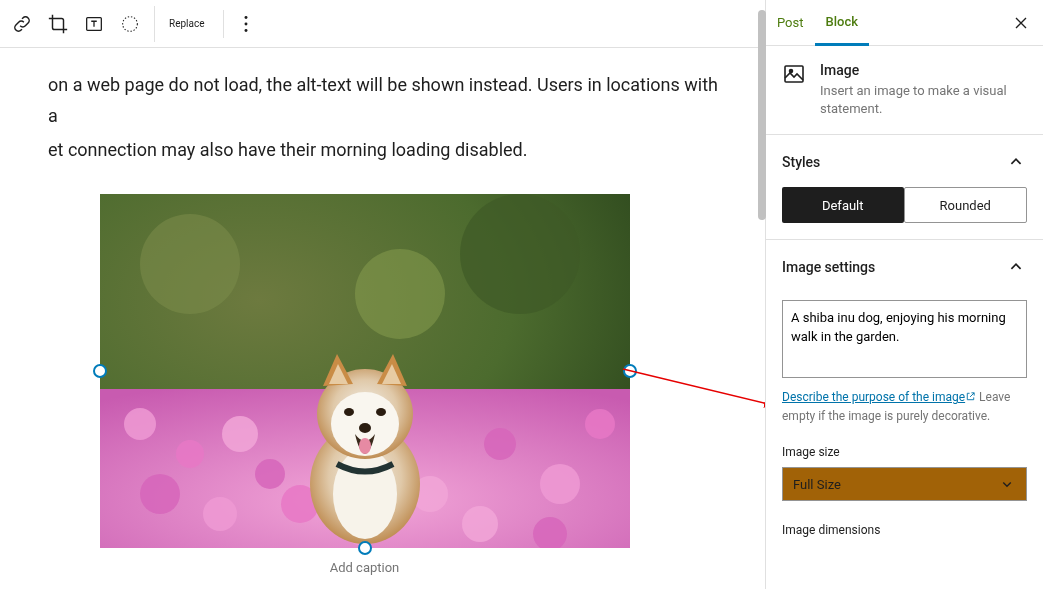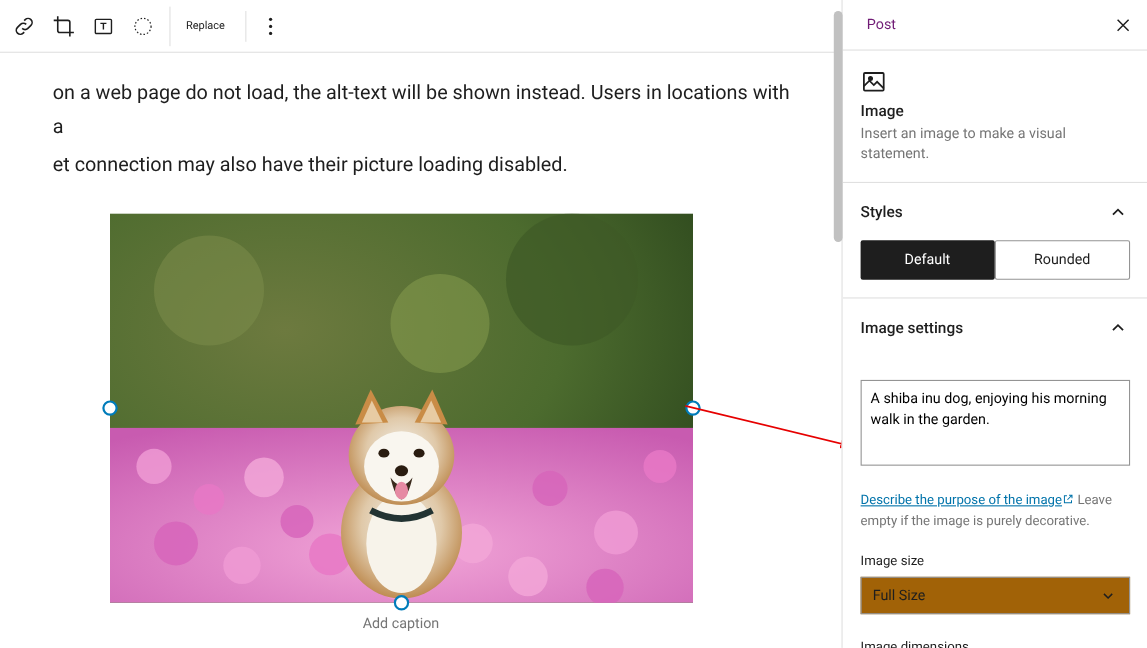--- a/index.html
+++ b/index.html
@@ -24,44 +24,44 @@
   .handle-l { left: -7px; top: 50%; transform: translateY(-50%); }
   .handle-r { right: -7px; top: 50%; transform: translateY(-50%); }
   .handle-b { bottom: -7px; left: 50%; transform: translateX(-50%); }
   .caption-ph { margin-top: 12px; color: #757575; font-size: 13px; }
 
   
   .sidebar { width: 278px; border-left: 1px solid #e0e0e0; display: flex; flex-direction: column; position: relative; }
   .scroll-stub { position: absolute; left: -8px; top: 10px; width: 8px; height: 210px; background: #c1c1c1; border-radius: 4px; }
 
   .sb-tabs { display: flex; align-items: center; height: 46px; border-bottom: 1px solid #e0e0e0; }
-  .sb-tab { padding: 0 22px; height: 100%; display: flex; align-items: center; font-size: 13px; color: #701a75; }
+  .sb-tab { padding: 0 11px; height: 100%; display: flex; align-items: center; font-size: 13px; color: #4d7c0f; }
   .sb-tab.active { font-weight: 500; border-bottom: 3px solid #007cba; height: calc(100% + 1px); margin-bottom: -1px; }
   .sb-close { margin-left: auto; width: 44px; display:flex; align-items:center; justify-content:center; }
   .sb-close svg { width: 20px; height: 20px; }
 
   .sb-content { flex: 1; overflow-y: auto; }
   .panel { border-bottom: 1px solid #e0e0e0; padding: 16px; }
-  .panel.block-desc { display: flex; gap: 3px; flex-direction: column; }
+  .panel.block-desc { display: flex; gap: 14px; }
   .block-desc .bicon svg { width: 24px; height: 24px; }
   .block-desc .bdesc-title { font-weight: 500; font-size: 14px; margin-bottom: 4px; }
   .block-desc .bdesc-sub { font-size: 13px; color: #757575; line-height: 1.4; }
 
   .panel-head { display: flex; align-items: center; justify-content: space-between; font-size: 14px; font-weight: 500; }
   .panel-head svg { width: 22px; height: 22px; }
 
   .style-btns { display: flex; margin-top: 14px; }
   .style-btn { flex: 1; height: 36px; display: flex; align-items: center; justify-content: center; font-size: 13px; border-radius: 2px; }
   .style-default { background: #1e1e1e; color: #fff; }
   .style-rounded { background: #fff; color: #1e1e1e; border: 1px solid #949494; text-align: right; }
 
   .field-label { font-size: 12px; color: #1e1e1e; margin-bottom: 8px; }
   .alt-textarea { width: 100%; height: 78px; border: 1px solid #949494; padding: 8px; font-size: 13px; font-family: inherit; resize: none; line-height: 1.4; }
   .alt-textarea { position: relative; }
-  .help-text { margin-top: 18px; font-size: 12px; color: #757575; line-height: 1.5; }
+  .help-text { margin-top: 6px; font-size: 12px; color: #757575; line-height: 1.5; }
   .help-text a { color: #0073aa; text-decoration: underline; }
   .ext-icon { display:inline-block; vertical-align: -1px; }
 
   .img-size-sec { margin-top: 20px; }
   .select-box { width: 100%; height: 34px; border: 1px solid #949494; background: #a16207; padding: 0 10px; display: flex; align-items: center; font-size: 13px; justify-content: space-between; }
   .select-box svg { width: 18px; height: 18px; }
 
   .dim-title { margin-top: 22px; font-size: 12px; }
 
   
@@ -103,21 +103,21 @@
           <circle cx="12" cy="5" r="1.6"></circle>
           <circle cx="12" cy="12" r="1.6"></circle>
           <circle cx="12" cy="19" r="1.6"></circle>
         </svg>
     </div>
   </div>
 
   <div class="canvas-body">
     <div class="body-text">
       <p> on a web page do not load, the alt-text will be shown instead. Users in locations with a</p>
-      <p>et connection may also have their picture loading disabled.</p>
+      <p>et connection may also have their morning loading disabled.</p>
     </div>
 
     <div class="image-block">
       <div class="image-frame">
         <svg class="image-render" viewBox="0 0 530 354" preserveAspectRatio="none">
 
           <defs>
             <radialGradient id="bg1" cx="30%" cy="30%" r="80%">
               <stop offset="0%" stop-color="#6d7a3f"></stop>
               <stop offset="60%" stop-color="#4c6b2e"></stop>
@@ -199,20 +199,21 @@
       <line x1="5" y1="5" x2="158" y2="42" stroke="#e60000" stroke-width="1.5" marker-end="url(#ah)"></line>
     </svg>
   </div>
 </div>
 
 <div class="sidebar">
   <div class="scroll-stub"></div>
 
   <div class="sb-tabs">
     <div class="sb-tab">Post</div>
+    <div class="sb-tab active">Block</div>
     <div class="sb-close">
       <svg viewBox="0 0 24 24" stroke="currentColor" stroke-width="1.6" fill="none">
           <path d="M6 6l12 12M18 6l-12 12"></path>
         </svg>
     </div>
   </div>
 
   <div class="sb-content">
 
     <div class="panel block-desc">
@@ -236,21 +237,21 @@
             <path d="M7 14l5-5 5 5"></path>
           </svg>
       </div>
       <div class="style-btns">
         <div class="style-btn style-default">Default</div>
         <div class="style-btn style-rounded">Rounded</div>
       </div>
     </div>
 
     <div class="panel" style="border-bottom:none">
-      <div class="panel-head" style="margin-bottom:36px">
+      <div class="panel-head" style="margin-bottom:22px">
         <span>Image settings</span>
         <svg viewBox="0 0 24 24" stroke="currentColor" stroke-width="1.8" fill="none">
             <path d="M7 14l5-5 5 5"></path>
           </svg>
       </div>
 
       <div style="position:relative">
         <textarea class="alt-textarea" style="">A shiba inu dog, enjoying his morning walk in the garden.</textarea>
       </div>
       <div class="help-text">

